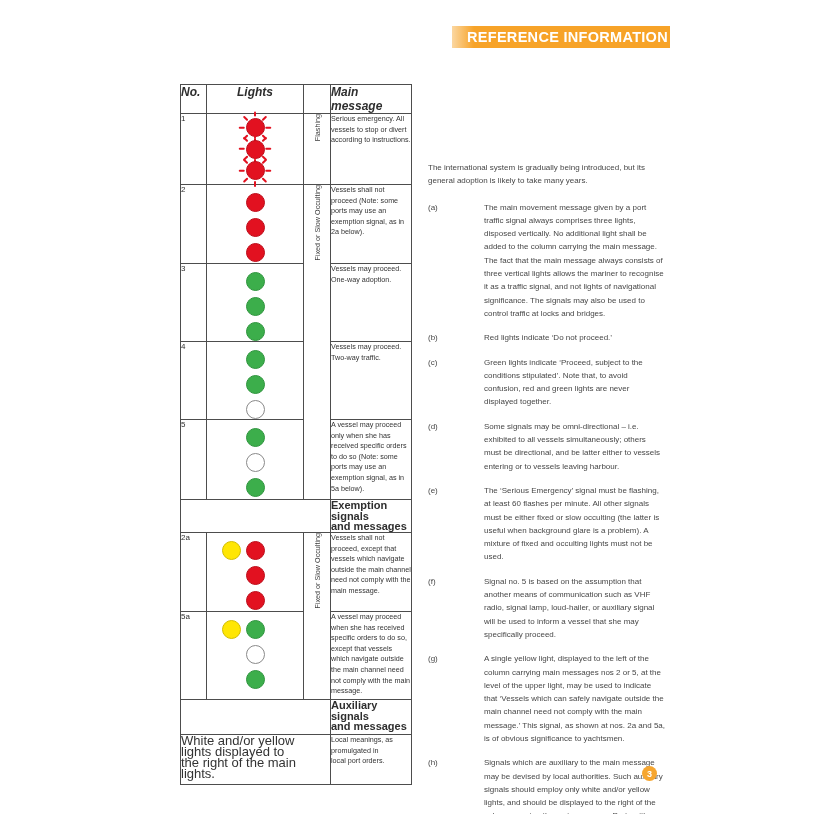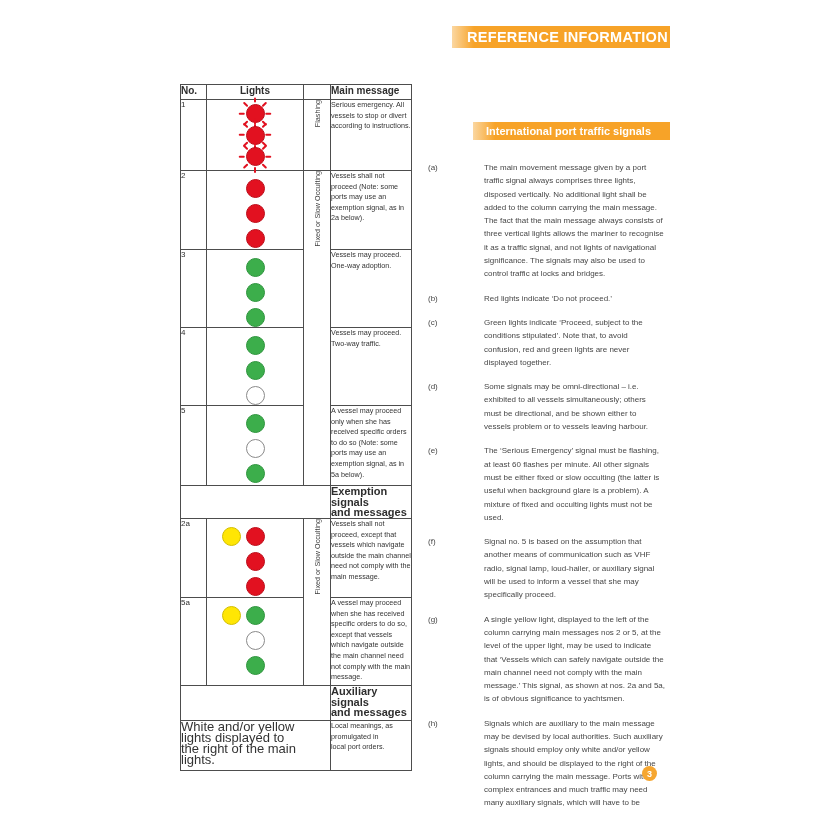--- a/index.html
+++ b/index.html
@@ -11,21 +11,21 @@
           color:#fff;font-weight:bold;display:flex;align-items:center;}
   .banner-main{left:452px;top:26px;width:234px;height:22px;font-size:14.5px;letter-spacing:.3px;padding-left:15px;box-sizing:border-box;}
   .banner-section{left:473px;top:122px;width:222px;height:18px;font-size:11px;padding-left:13px;box-sizing:border-box;}
   .side-tab{position:absolute;left:672px;top:73px;width:22px;height:32px;background:#f7a328;
             border-radius:16px 0 0 16px;}
 
   
   .table-wrap{position:absolute;left:180px;top:84px;}
   table.signals{border-collapse:collapse;table-layout:fixed;width:231px;}
   table.signals td, table.signals th{border:1px solid #4d4d4d;padding:0;vertical-align:top;box-sizing:border-box;}
-  th.h{font-size:10px;color:#2e2e2e;font-weight:bold;height:15px;padding:3px 3px 0 3px;vertical-align:top;}
+  th.h{font-size:12px;color:#2e2e2e;font-weight:bold;height:15px;padding:3px 3px 0 3px;vertical-align:top;font-style:italic;}
   th.h-no, th.h-main{text-align:left;}
   th.h-lights{text-align:center;}
   td.no{font-size:8px;padding:5px 0 0 4px;color:#2e2e2e;}
   td.lights-cell{vertical-align:top;}
   .lights-stack{display:flex;flex-direction:column;row-gap:6px;padding-top:8px;}
   .lights-stack.tight{row-gap:2.5px;padding-top:4px;}
   .lrow{position:relative;display:flex;justify-content:center;height:19px;}
   .light{position:relative;width:19px;height:19px;border-radius:50%;box-sizing:border-box;display:inline-block;}
   .light.red{background:#e21120;border:1px solid #bd0d1a;}
   .light.green{background:#3cae4b;border:1px solid #2f953e;}
@@ -58,23 +58,20 @@
 <body>
 
 <div class="page">
 
   <div class="banner banner-main">
     <span>REFERENCE INFORMATION</span>
   </div>
 
   <div class="side-tab"></div>
 
-  <div class="banner banner-section">
-    <span>International port traffic signals</span>
-  </div>
 
   <div class="table-wrap">
     <table class="signals">
       <colgroup>
           <col style="width:26px">
           <col style="width:97px">
           <col style="width:27px">
           <col style="width:81px">
         </colgroup>
       <thead>
@@ -226,36 +223,37 @@
 the right of the main lights.</td>
             <td class="msg" style="white-space: pre-line;">Local meanings, as
 promulgated in
 local port orders.</td>
           </tr>
         </tbody>
     </table>
   </div>
 
   <div class="text-col">
+    <p class="intro">The international system is gradually being introduced, but its general adoption is likely to take many years.</p>
     <div id="article-items">
         <div class="item">
           <span class="ilabel">(a)</span>
           <span class="itext">The main movement message given by a port traffic signal always comprises three lights, disposed vertically. No additional light shall be added to the column carrying the main message. The fact that the main message always consists of three vertical lights allows the mariner to recognise it as a traffic signal, and not lights of navigational significance. The signals may also be used to control traffic at locks and bridges.</span>
         </div>
         <div class="item">
           <span class="ilabel">(b)</span>
           <span class="itext">Red lights indicate ‘Do not proceed.’</span>
         </div>
         <div class="item">
           <span class="ilabel">(c)</span>
           <span class="itext">Green lights indicate ‘Proceed, subject to the conditions stipulated’. Note that, to avoid confusion, red and green lights are never displayed together.</span>
         </div>
         <div class="item">
           <span class="ilabel">(d)</span>
-          <span class="itext">Some signals may be omni-directional – i.e. exhibited to all vessels simultaneously; others must be directional, and be shown either to vessels problem or to vessels leaving harbour.</span>
+          <span class="itext">Some signals may be omni-directional – i.e. exhibited to all vessels simultaneously; others must be directional, and be latter either to vessels entering or to vessels leaving harbour.</span>
         </div>
         <div class="item">
           <span class="ilabel">(e)</span>
           <span class="itext">The ‘Serious Emergency’ signal must be flashing, at least 60 flashes per minute. All other signals must be either fixed or slow occulting (the latter is useful when background glare is a problem). A mixture of fixed and occulting lights must not be used.</span>
         </div>
         <div class="item">
           <span class="ilabel">(f)</span>
           <span class="itext">Signal no. 5 is based on the assumption that another means of communication such as VHF radio, signal lamp, loud-hailer, or auxiliary signal will be used to inform a vessel that she may specifically proceed.</span>
         </div>
         <div class="item">

